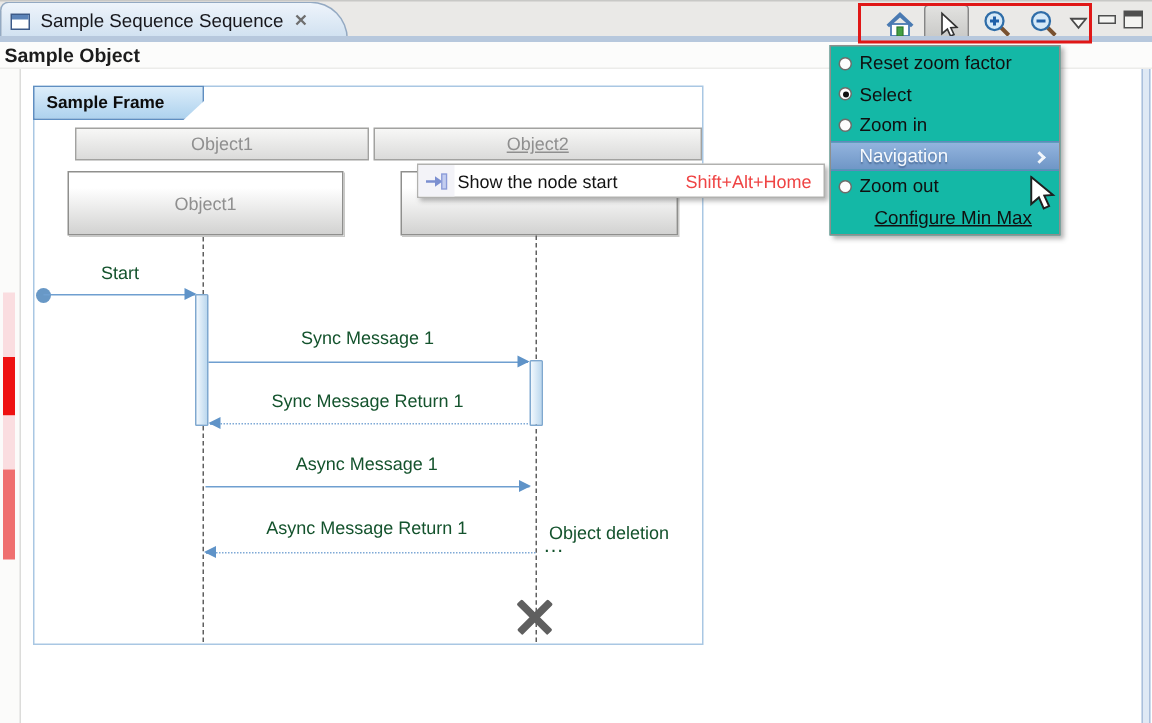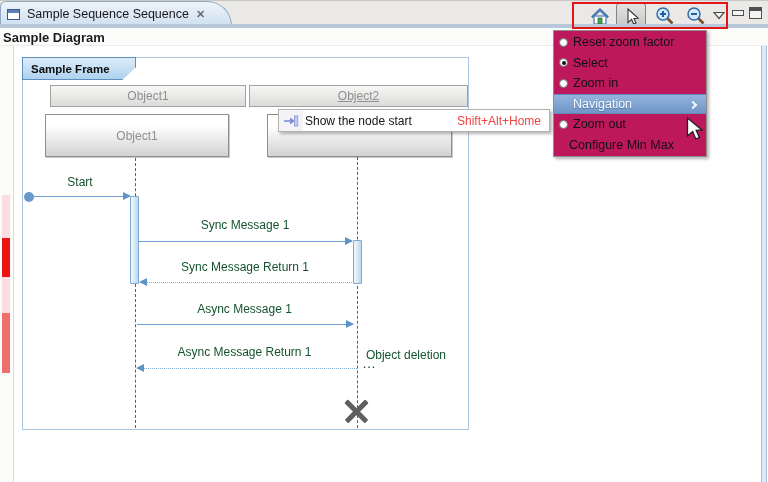--- a/index.html
+++ b/index.html
@@ -71,29 +71,29 @@
   
   .submenu { position:absolute; left:278px; top:109px; width:272px; background:#fff; border:1px solid #b1b1af;
              box-shadow:2px 2px 3px rgba(90,90,90,.45); z-index:8; }
   .submenu::before { content:""; position:absolute; left:0; top:0; bottom:0; width:24px; background:#f3f3f8; }
   .sm-row { position:relative; height:21px; display:flex; align-items:center; padding:0 8px 0 4px; }
   .sm-row svg { flex:0 0 16px; margin-right:6px; }
   .sm-label { font-size:12px; color:#141414; flex:1 1 auto; white-space:nowrap; }
   .sm-short { font-size:12px; color:#ef4444; white-space:nowrap; }
 
   
-  .menu { position:absolute; left:553px; top:30px; width:154px; background:#be185d; border:1px solid #8e8e8c;
+  .menu { position:absolute; left:553px; top:30px; width:154px; background:#14b8a6; border:1px solid #8e8e8c;
           box-shadow:2px 2px 3px rgba(90,90,90,.45); z-index:9; padding:1px 0; }
   .m-row { position:relative; height:20.5px; display:flex; align-items:center; padding-left:5px; }
   .radio { width:9px; height:9px; border:1px solid #6d6d6b; border-radius:50%; background:#fdfdfd; margin-right:5px; flex:0 0 auto; position:relative; }
   .radio.sel::after { content:""; position:absolute; left:1.5px; top:1.5px; width:4px; height:4px; border-radius:50%; background:#101010; }
   .m-label { font-size:12.5px; color:#101010; white-space:nowrap; }
   .m-row.hl { background:linear-gradient(#93b4de,#6f96c6); border-top:1px solid #6288ba; border-bottom:1px solid #6288ba; }
   .m-row.hl .m-label { color:#f6f9fd; text-shadow:0 1px 1px rgba(40,70,110,.5); margin-left:14px; }
-  .m-row.plain .m-label { margin-left:10px; }
+  .m-row.plain .m-label { margin-left:24px;text-decoration:underline; }
   .chev { position:absolute; right:10px; top:7px; width:6px; height:6px; border-top:2px solid #f2f6fb; border-right:2px solid #f2f6fb; transform:rotate(45deg); }
   .cursor { position:absolute; left:686px; top:117px; z-index:12; }
 </style>
 </head>
 <body>
 
 <div class="app">
 
   <div class="tabbar">
     <div class="tab">
@@ -133,21 +133,21 @@
         <polygon points="1,1.5 11,1.5 6,7.5" fill="#fafaf8" stroke="#4a4a4a" stroke-width="1.2"></polygon>
       </svg>
     </div>
     <div class="winbtn win-min"></div>
     <div class="winbtn win-max"></div>
   </div>
   <div class="accent-band"></div>
   <div class="red-box"></div>
 
   <div class="breadcrumb-bar">
-    <span>Sample Diagram</span>
+    <span>Sample Object</span>
   </div>
 
   <div class="ruler">
     <div class="mark mark-pink1"></div>
     <div class="mark mark-red"></div>
     <div class="mark mark-pink2"></div>
     <div class="mark mark-salmon"></div>
   </div>
 
   <div class="frame"></div>

